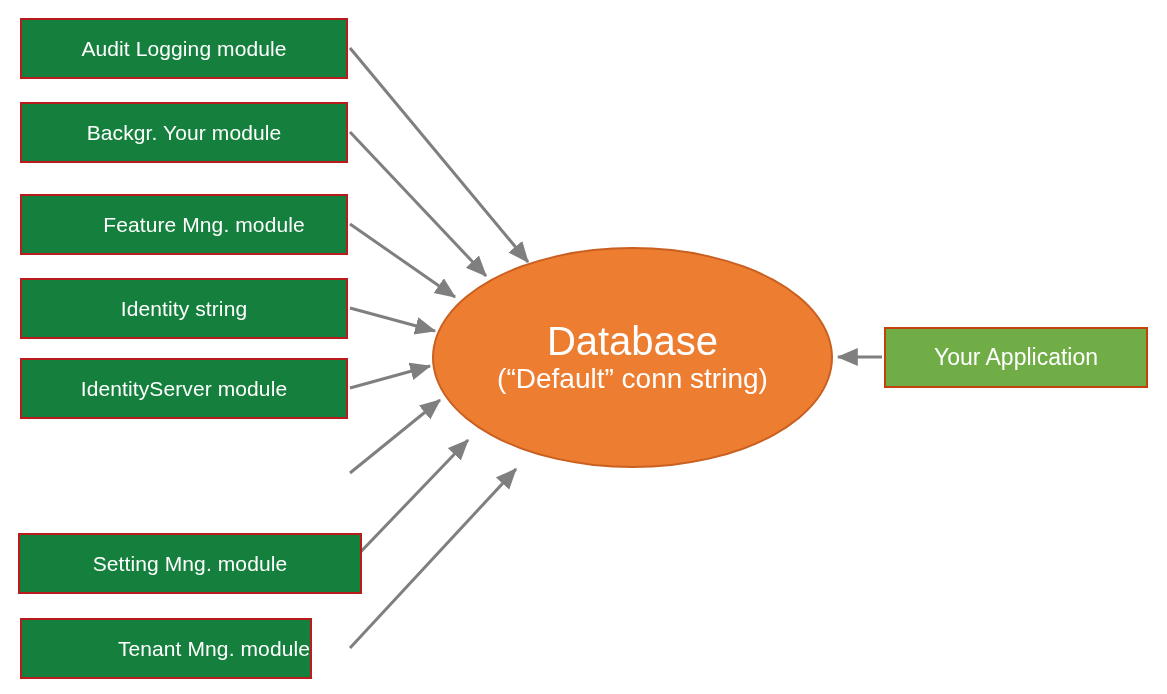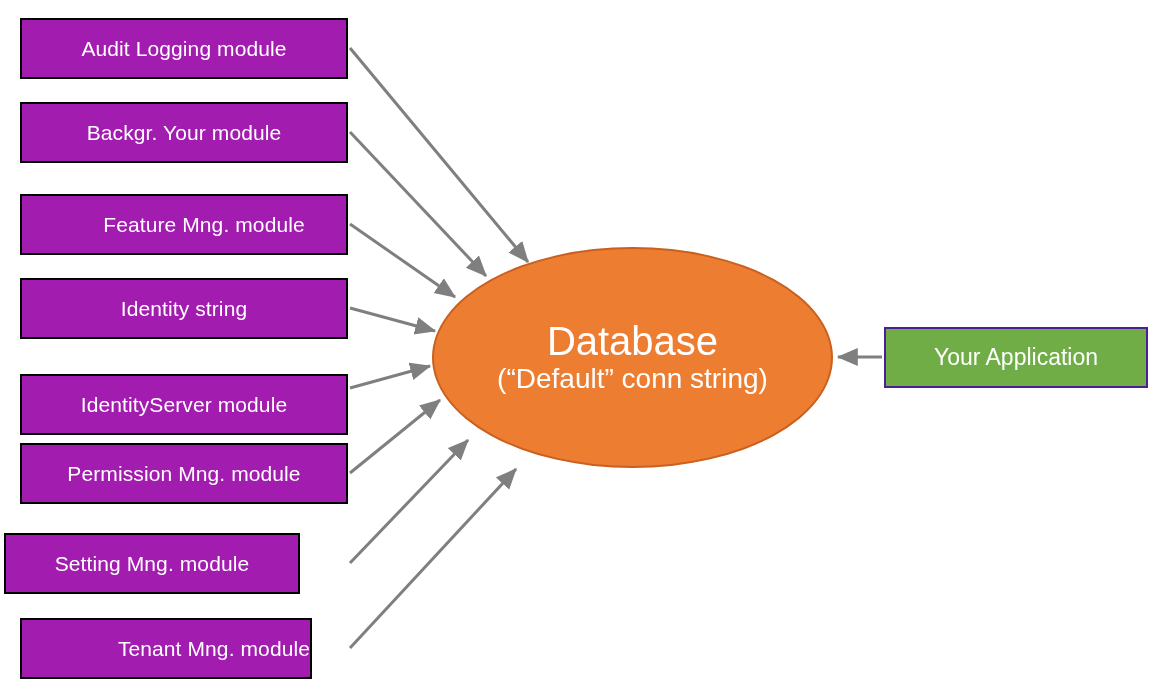--- a/index.html
+++ b/index.html
@@ -13,36 +13,36 @@
   #canvas {
     position: relative;
     width: 1167px;
     height: 694px;
     background: #ffffff;
     overflow: hidden;
   }
   .module-box {
     position: absolute;
     box-sizing: border-box;
-    background: #a21caf;
-    border: 2px solid #000000;
+    background: #15803d;
+    border: 2px solid #b91c1c;
     color: #ffffff;
     display: flex;
     align-items: center;
     justify-content: center;
     font-size: 21px;
     letter-spacing: 0.1px;
     line-height: 1.1;
     white-space: nowrap;
   }
   .app-box {
     position: absolute;
     box-sizing: border-box;
     background: #70ad47;
-    border: 2px solid #4c1d95;
+    border: 2px solid #c2410c;
     color: #ffffff;
     display: flex;
     align-items: center;
     justify-content: center;
     font-size: 23px;
     line-height: 1.1;
     white-space: nowrap;
   }
   .db-ellipse {
     position: absolute;
@@ -113,29 +113,26 @@
   </div>
 
   <div class="module-box" style="left:20px; top:194px; width:328px; height:61px;padding-left:40px;">
     <span>Feature Mng. module</span>
   </div>
 
   <div class="module-box" style="left:20px; top:278px; width:328px; height:61px;">
     <span>Identity string</span>
   </div>
 
-  <div class="module-box" style="left:20px; top:358px; width:328px; height:61px;margin-top:16px;">
+  <div class="module-box" style="left:20px; top:358px; width:328px; height:61px;">
     <span>IdentityServer module</span>
   </div>
 
-  <div class="module-box" style="left:20px; top:443px; width:328px; height:61px;">
-    <span>Permission Mng. module</span>
-  </div>
 
-  <div class="module-box" style="left:4px; top:533px; width:296px; height:61px;">
+  <div class="module-box" style="left:18px; top:533px; width:344px; height:61px;">
     <span>Setting Mng. module</span>
   </div>
 
   <div class="module-box" style="left:20px; top:618px; width:292px; height:61px;justify-content:flex-end;">
     <span>Tenant Mng. module</span>
   </div>
 
   <div class="db-ellipse" style="left:432px; top:247px; width:401px; height:221px;">
     <div class="db-title">Database</div>
     <div class="db-subtitle">(“Default” conn string)</div>

